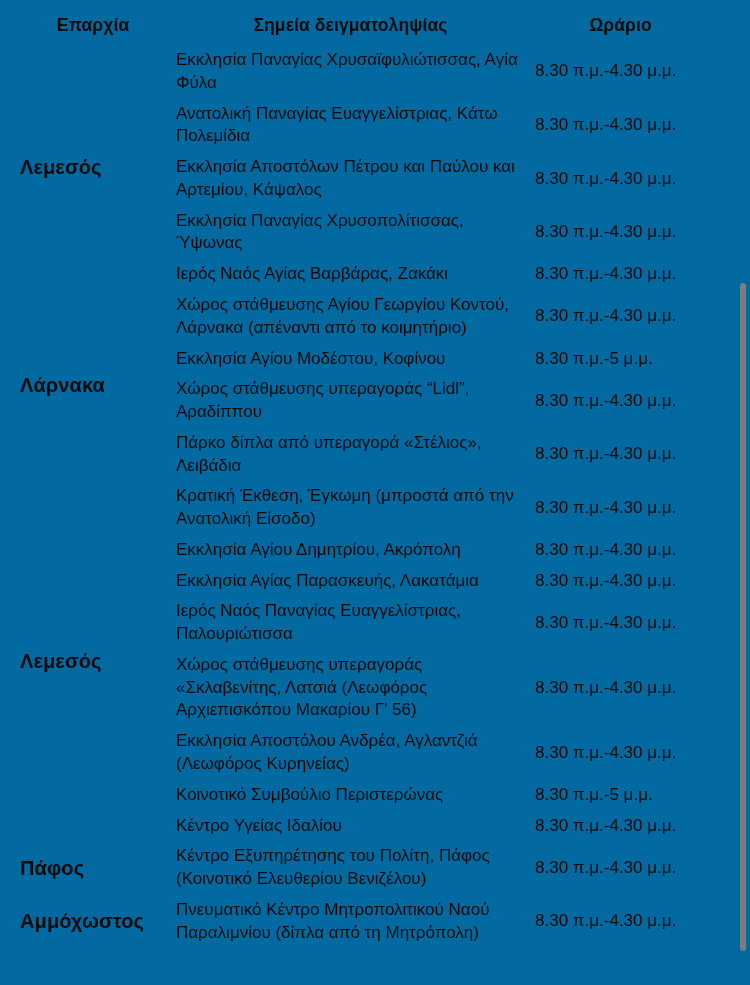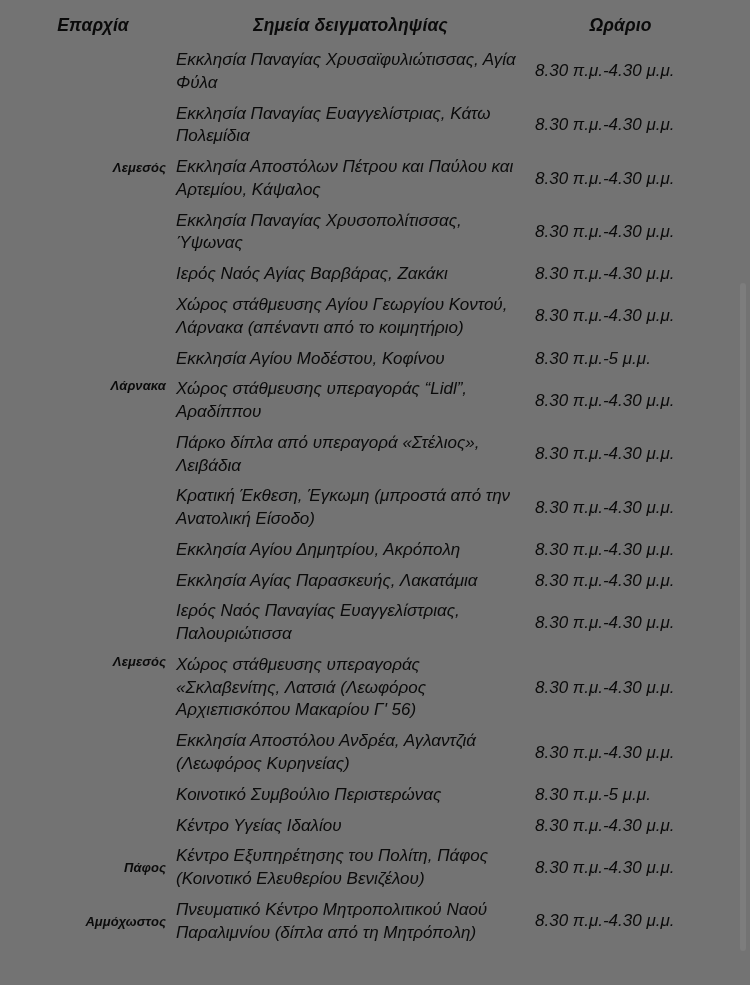--- a/index.html
+++ b/index.html
@@ -14,23 +14,22 @@
     overflow: hidden;
     font-family: "Liberation Sans", "DejaVu Sans", sans-serif;
     color: #0a0a0a;
     position: relative;
   }
 
   #page {
     position: relative;
     width: 750px;
     height: 985px;
-    background: #737373;
+    background: #0369a1;
     box-sizing: border-box;
-    font-style: italic;
   }
 
   table.sampling-table {
     border-collapse: collapse;
     width: 690px;
     margin: 0 0 0 18px;
     table-layout: fixed;
   }
 
   table.sampling-table col.col-district { width: 150px; }
@@ -52,22 +51,22 @@
     border: none;
     padding: 4px 6px;
     font-size: 17px;
     line-height: 1.34;
     vertical-align: middle;
     text-align: center;
   }
 
   td.district-cell {
     font-weight: bold;
-    font-size: 13px;
-    text-align: right;
+    font-size: 20px;
+    text-align: left;
     vertical-align: middle;
     padding-left: 2px;
     padding-right: 2px;
     letter-spacing: 0.1px;
   }
 
   td.point-cell {
     text-align: left;
     padding-left: 8px;
     padding-right: 8px;
@@ -117,21 +116,21 @@
         <th>Ωράριο</th>
       </tr>
     </thead>
     <tbody id="table-body">
         <tr>
           <td class="district-cell" rowspan="5">Λεμεσός</td>
           <td class="point-cell">Εκκλησία Παναγίας Χρυσαϊφυλιώτισσας, Αγία Φύλα</td>
           <td class="hours-cell">8.30 π.μ.-4.30 μ.μ.</td>
         </tr>
         <tr>
-          <td class="point-cell">Εκκλησία Παναγίας Ευαγγελίστριας, Κάτω Πολεμίδια</td>
+          <td class="point-cell">Ανατολική Παναγίας Ευαγγελίστριας, Κάτω Πολεμίδια</td>
           <td class="hours-cell">8.30 π.μ.-4.30 μ.μ.</td>
         </tr>
         <tr>
           <td class="point-cell">Εκκλησία Αποστόλων Πέτρου και Παύλου και Αρτεμίου, Κάψαλος</td>
           <td class="hours-cell">8.30 π.μ.-4.30 μ.μ.</td>
         </tr>
         <tr>
           <td class="point-cell">Εκκλησία Παναγίας Χρυσοπολίτισσας, Ύψωνας</td>
           <td class="hours-cell">8.30 π.μ.-4.30 μ.μ.</td>
         </tr>

